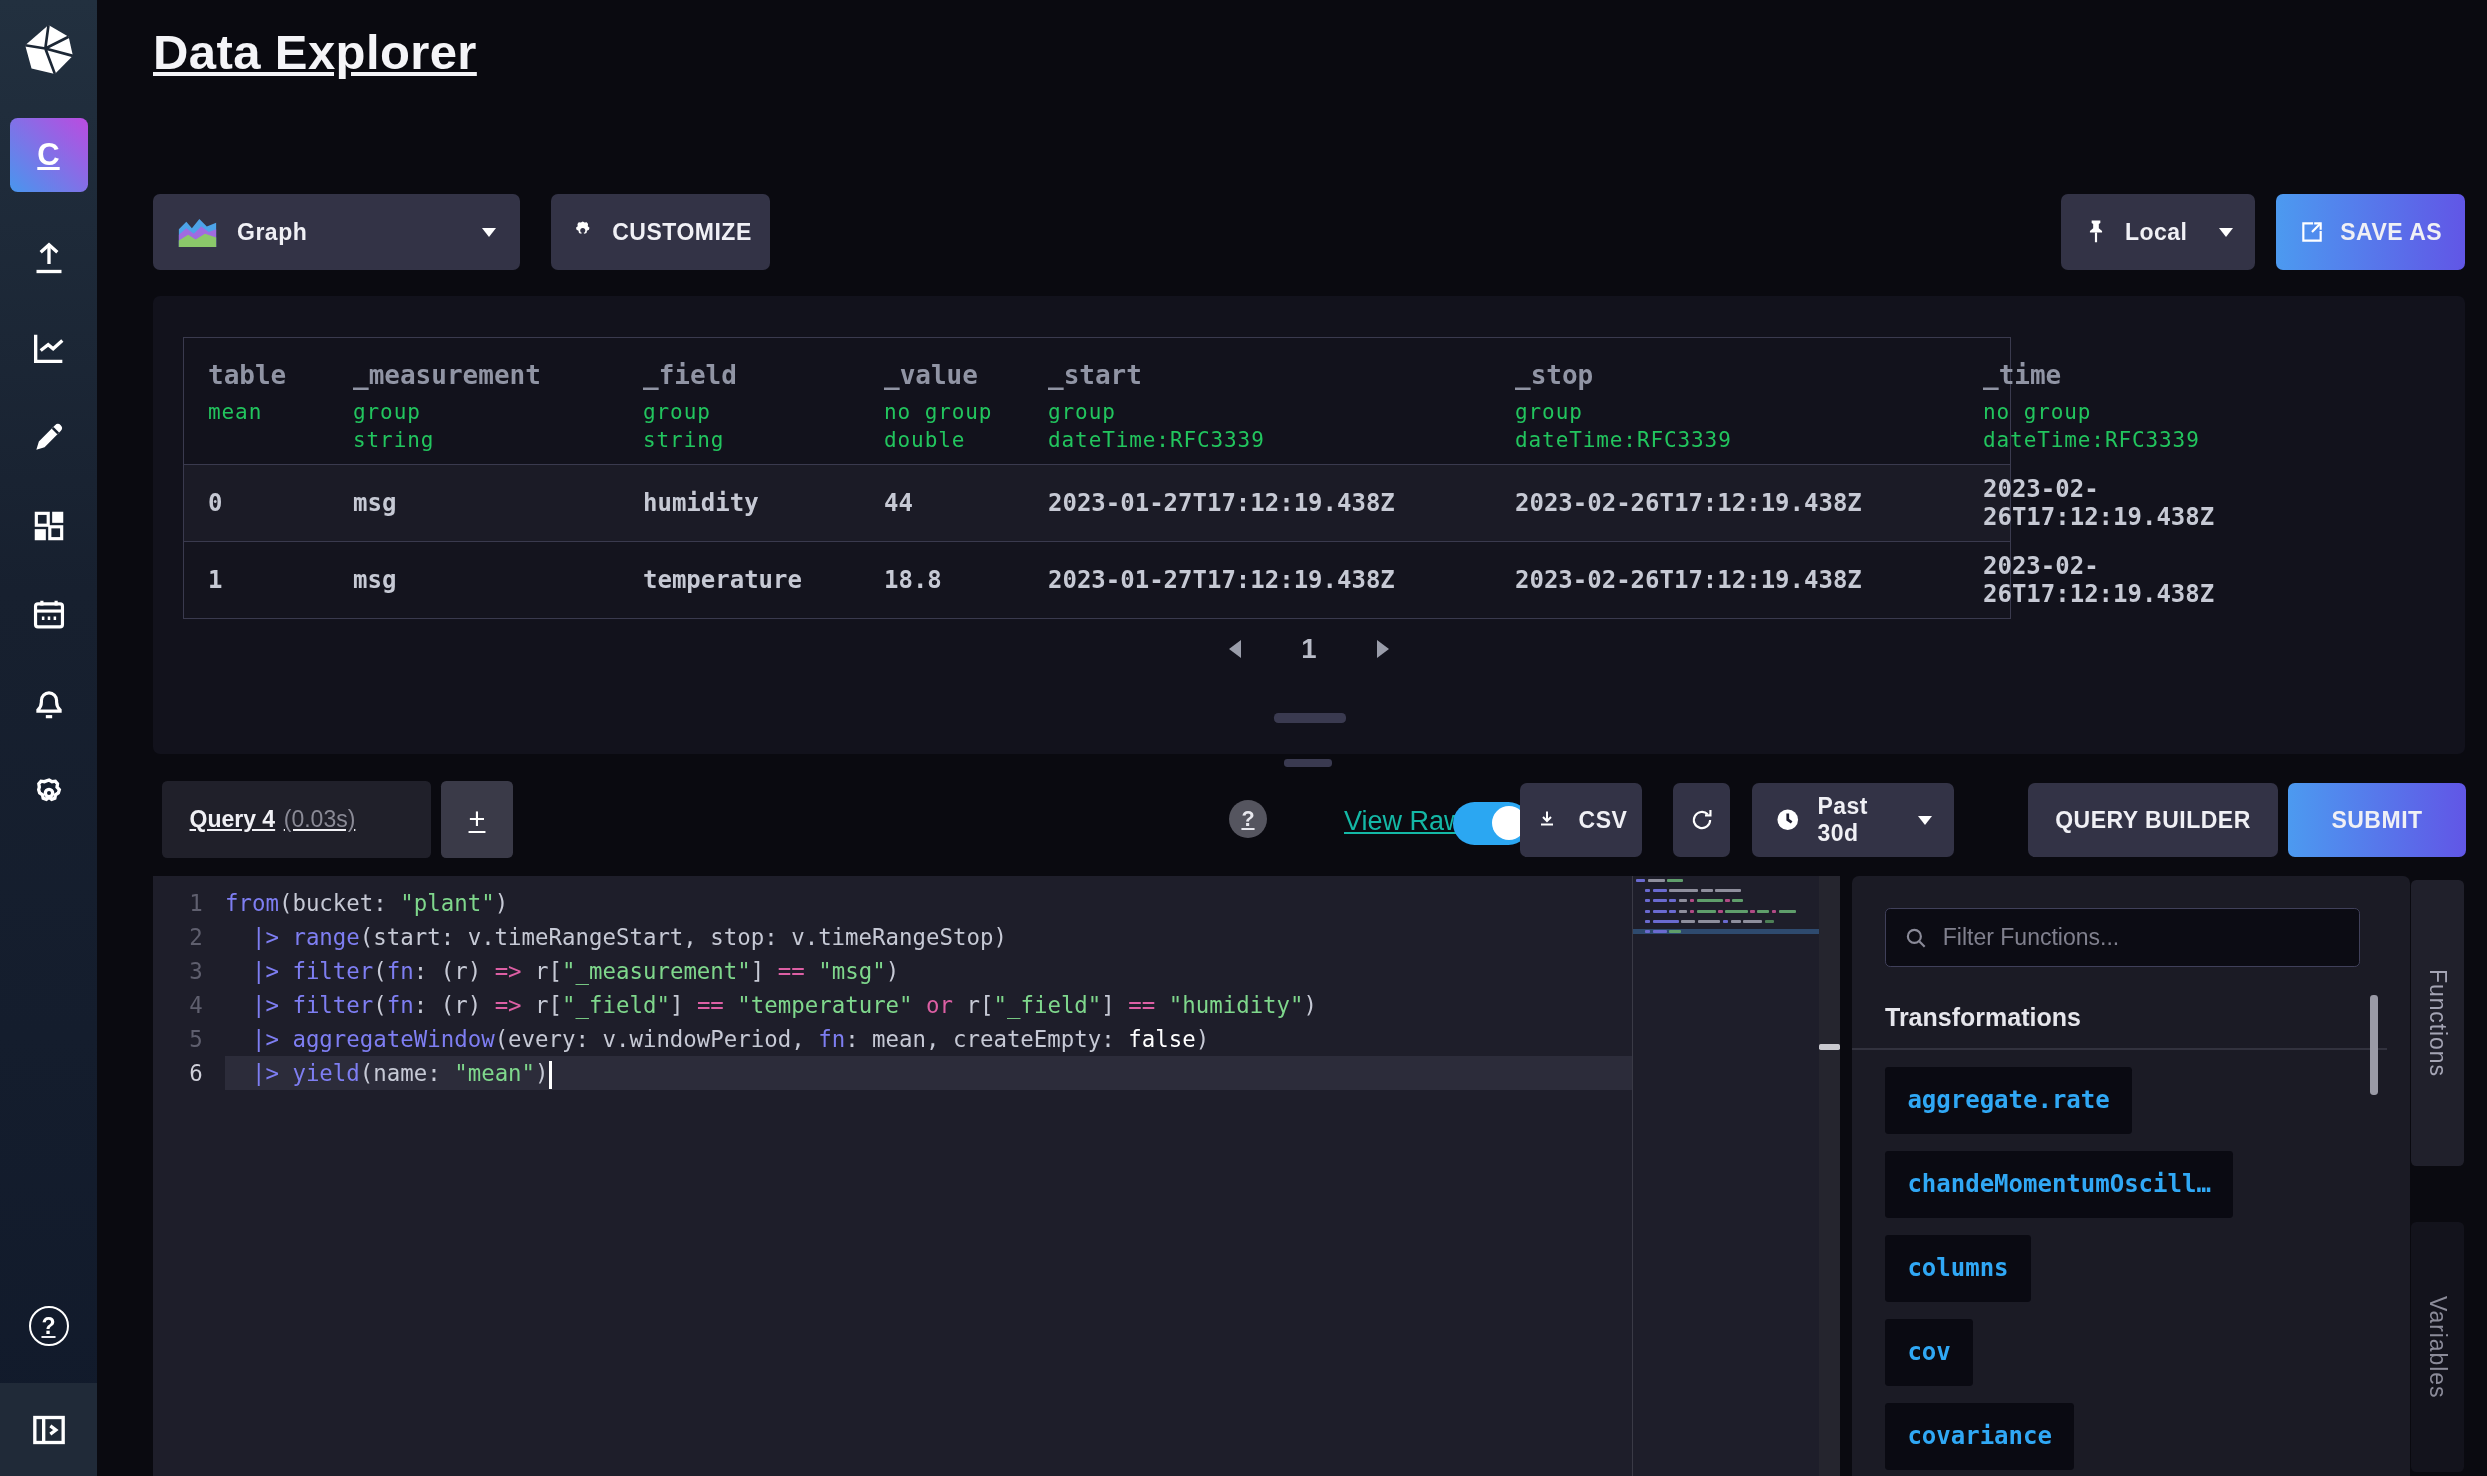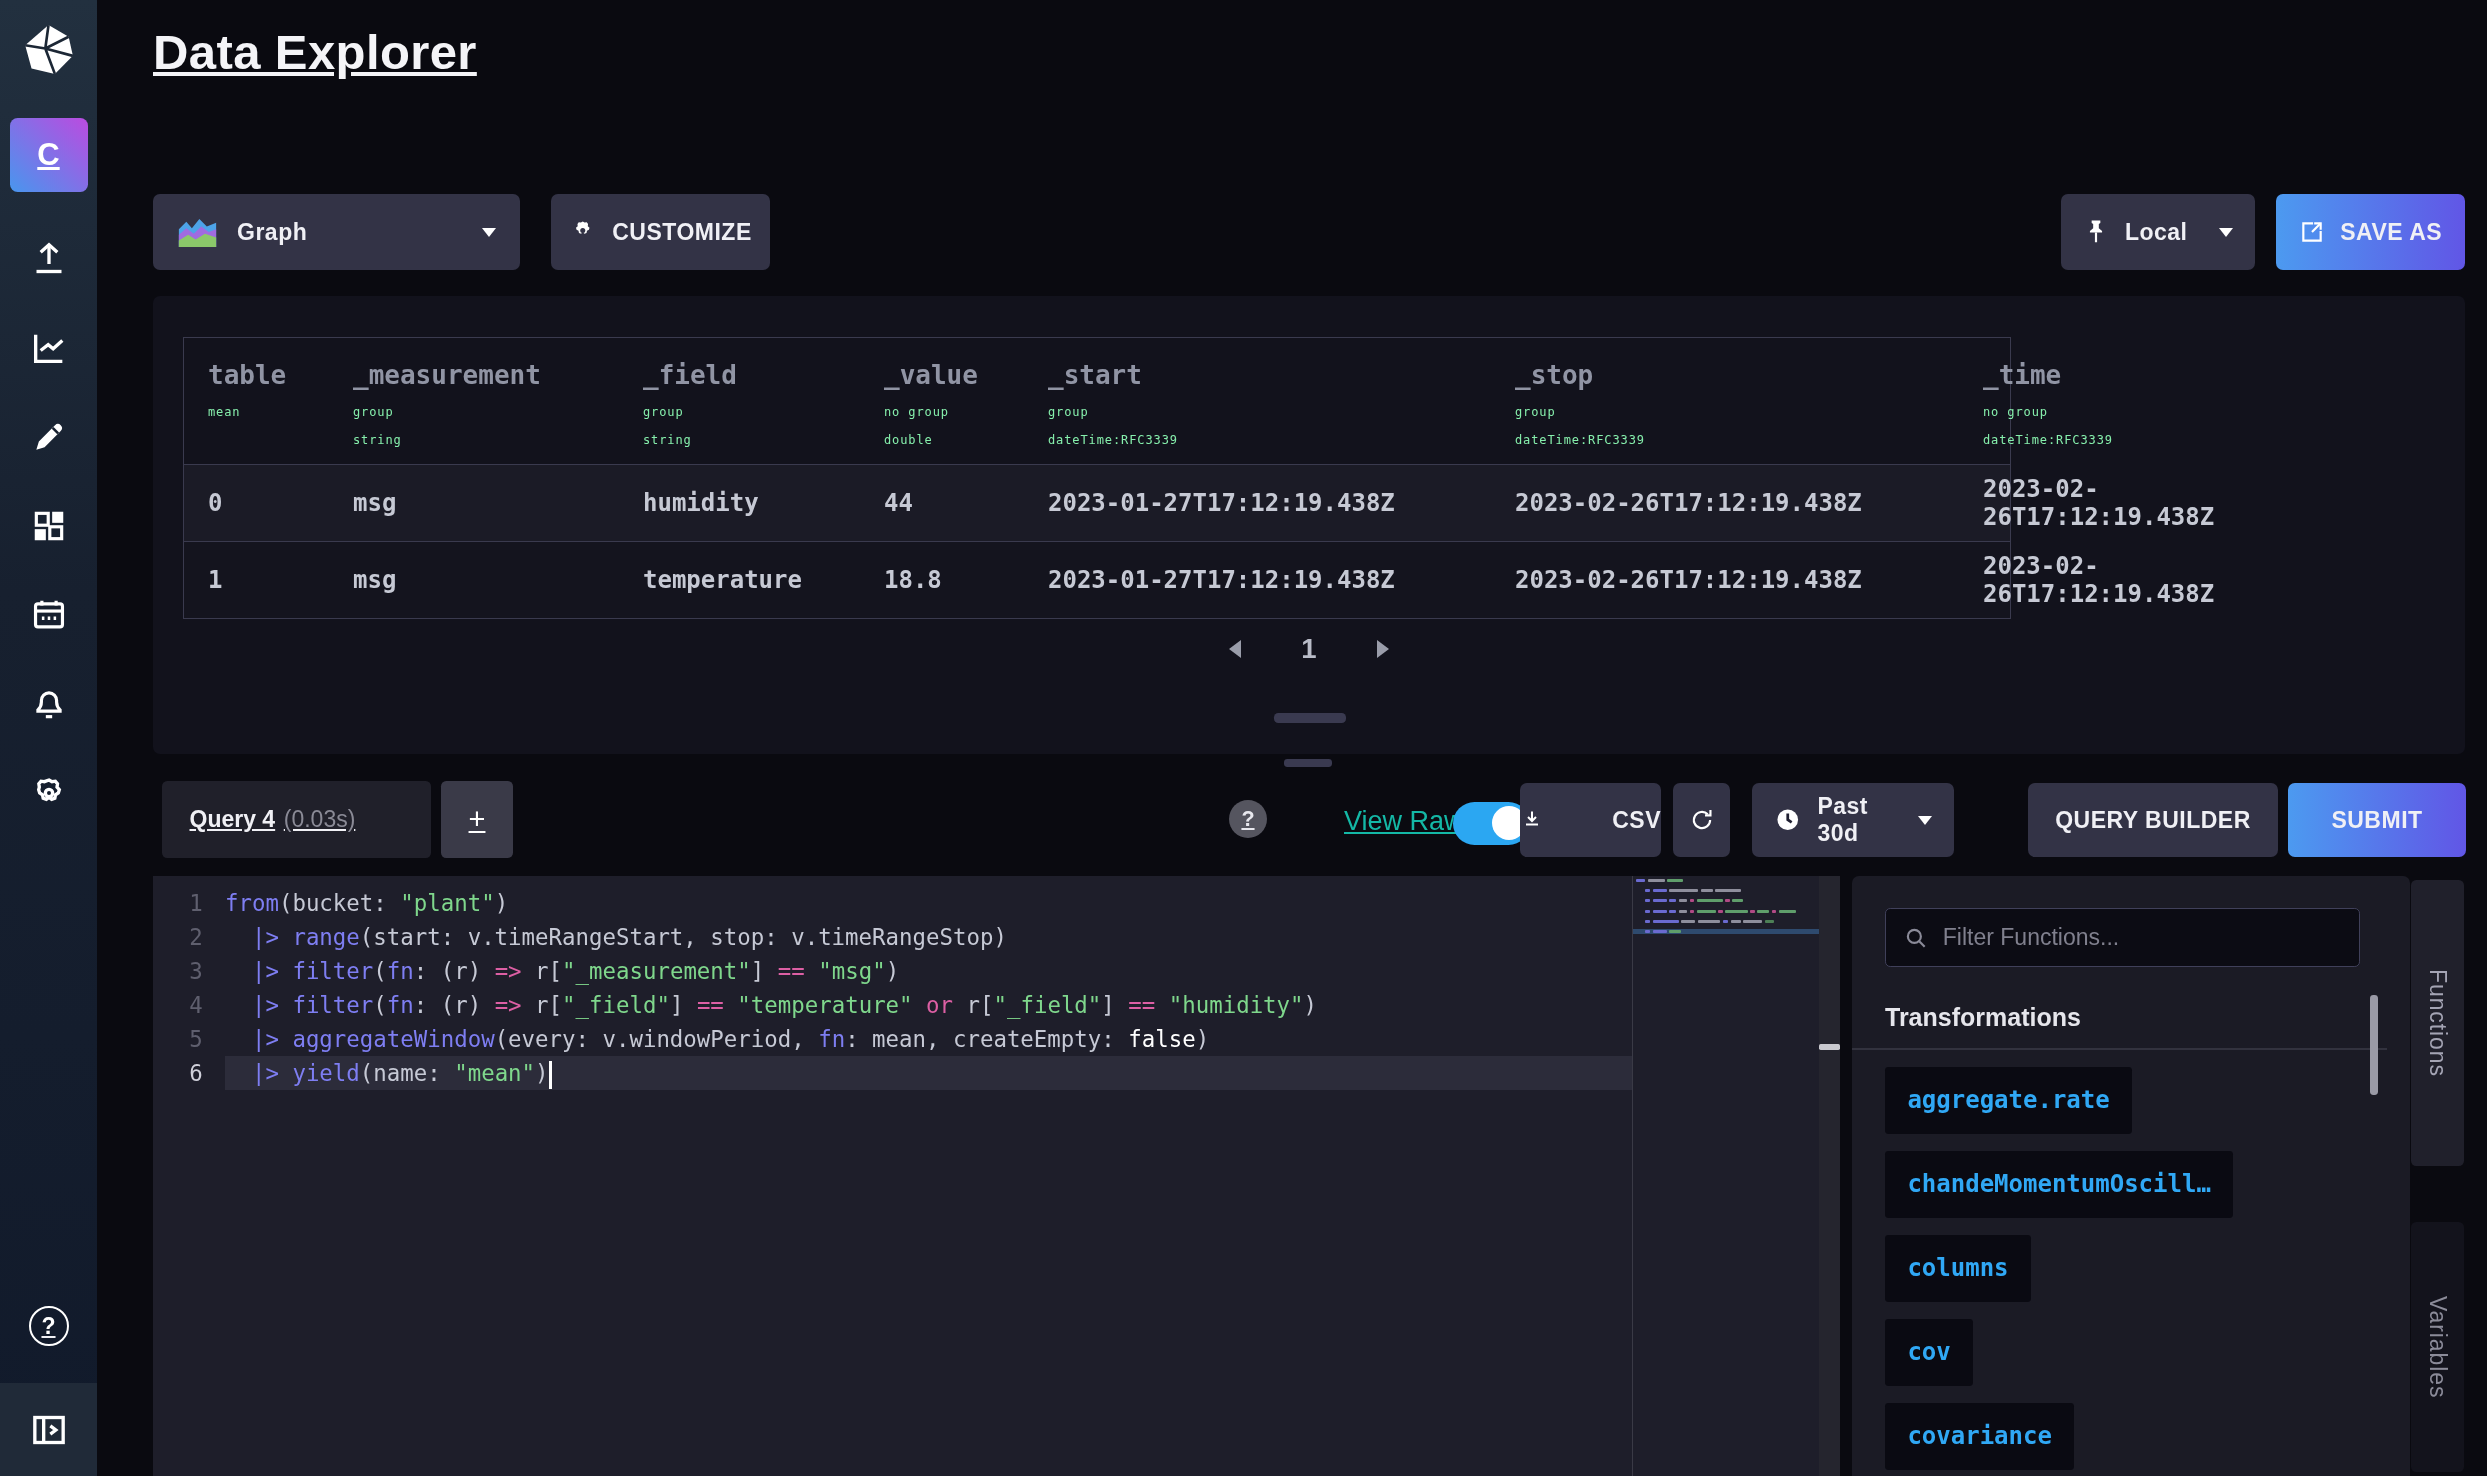--- a/index.html
+++ b/index.html
@@ -36,21 +36,21 @@
   .grad { background:linear-gradient(90deg,#4c9af0,#6156e6); }
 
   
   .raw-panel { left:153px; top:296px; width:2312px; height:458px; background:#12121c; border-radius:6.9px; }
   .rt-wrap { position:absolute; left:30px; top:41px; width:1828px; border:1.7px solid #3a3a4e;
              font-family:"DejaVu Sans Mono", monospace; }
   .rt-row { display:grid; grid-template-columns:145px 290px 241px 164px 467px 468px 1fr;
             padding-left:24px; align-items:center; }
   .rt-head { height:126px; align-items:start; padding-top:22.4px; }
   .rt-col-name { font-size:26px; font-weight:700; color:#9094a4; }
-  .rt-col-sub { font-size:12px; color:#86efac; line-height:26px; margin-top:8.6px; letter-spacing:0.9px; }
+  .rt-col-sub { font-size:21px; color:#22c55e; line-height:26px; margin-top:8.6px; letter-spacing:0.9px; }
   .rt-data { height:77px; border-top:1.7px solid #3a3a4e; font-size:24px; font-weight:700; color:#c6c9d4; }
   .rt-r0 { background:#1b1b26; }
   .rt-r1 { background:#14141e; }
 
   .pager { left:0; top:337px; width:2312px; position:absolute; display:flex; align-items:center;
            justify-content:center; gap:60px; }
   .tri-l { width:0; height:0; border-top:9.5px solid transparent; border-bottom:9.5px solid transparent;
            border-right:12px solid #9a9daa; }
   .tri-r { width:0; height:0; border-top:9.5px solid transparent; border-bottom:9.5px solid transparent;
            border-left:12px solid #9a9daa; }
@@ -325,21 +325,21 @@
   <span class="dim">(0.03s)</span>
 </div>
 <div class="abs qplus">+</div>
 
 <div class="abs qhelp">?</div>
 <div class="abs vrd-label">View Raw Data</div>
 <div class="abs toggle">
   <div class="knob"></div>
 </div>
 
-<div class="btn qbtn" style="left:1520px; width:141px; justify-content:space-between; gap:20px;">
+<div class="btn qbtn" style="left:1520px; width:122px; justify-content:center; gap:20px;">
   <span>
     <svg width="24" height="26" viewBox="0 0 24 24" fill="none" stroke="#fff" stroke-width="2">
       <path d="M12 3.5v9"></path>
         <path d="M8 9l4 4 4-4"></path>
         <path d="M6 16.5h12"></path>
     </svg>
   </span>
   <span>CSV</span>
 </div>
 

